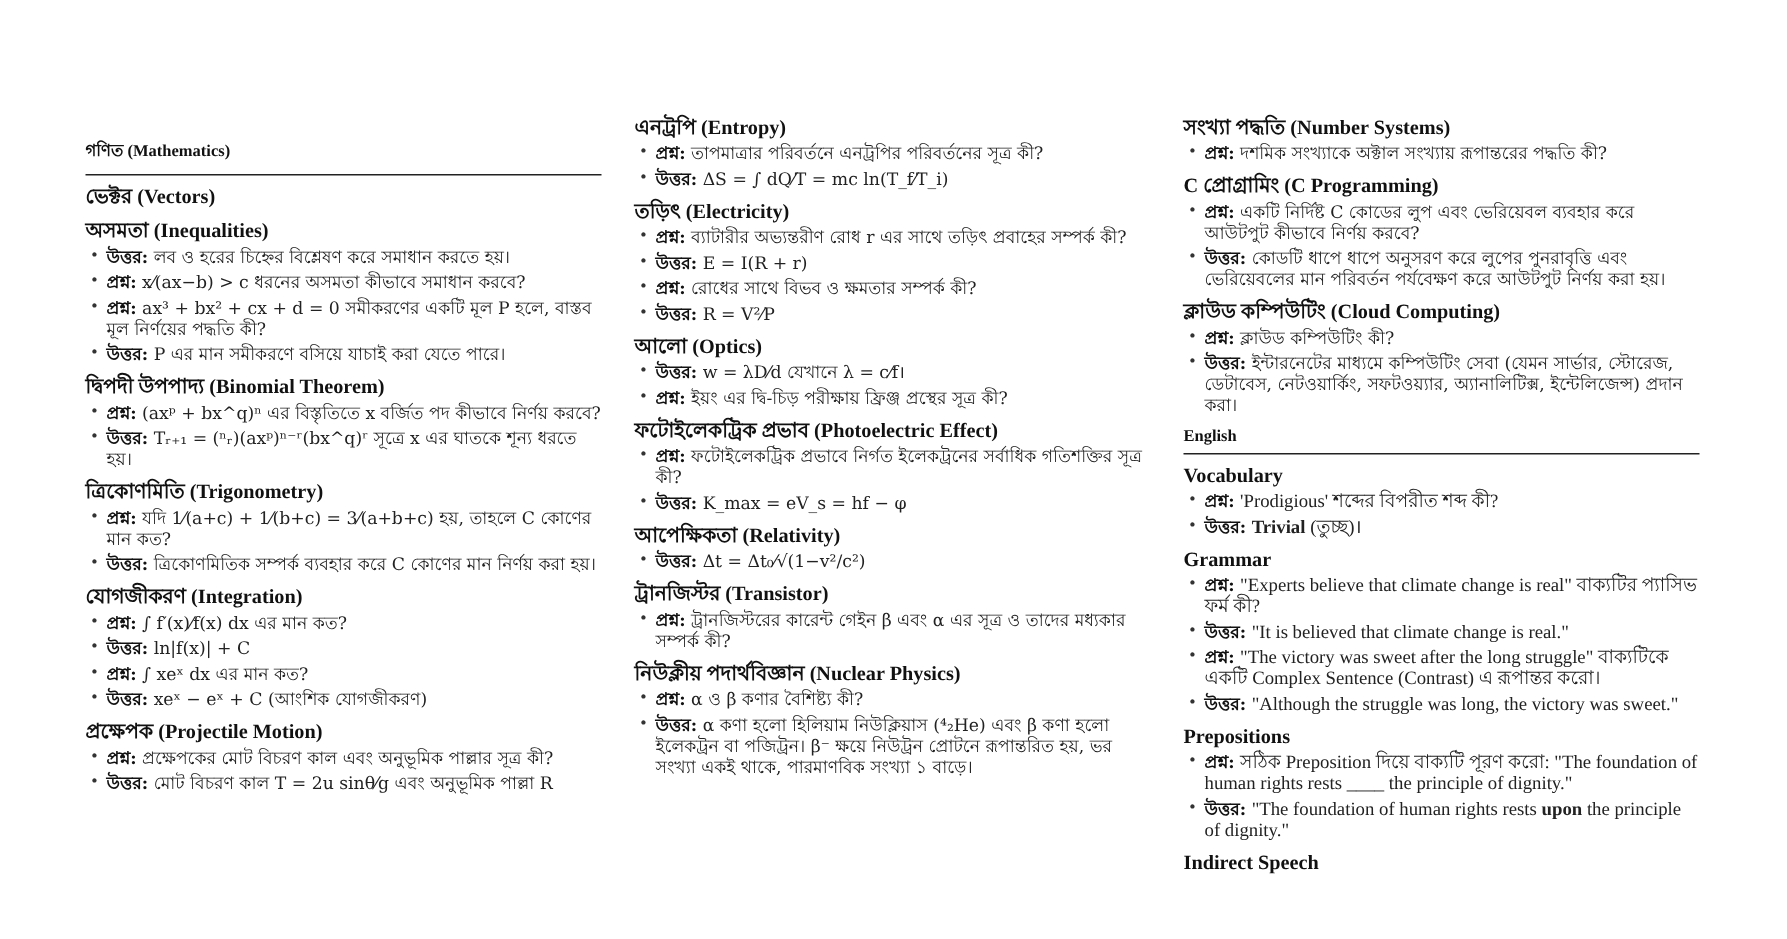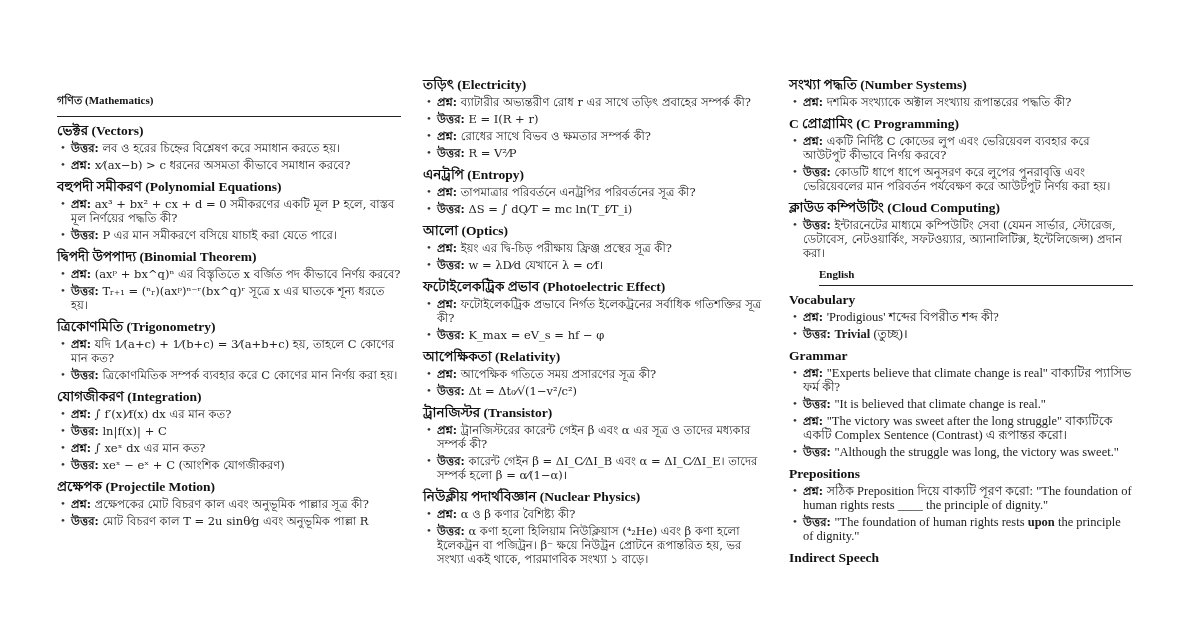--- a/index.html
+++ b/index.html
@@ -11,21 +11,21 @@
   .page {
     position: absolute; left: 57px; top: 76px; width: 1077px;
     display: flex; gap: 22px; align-items: flex-start;
   }
   .col { width: 344px; flex: 0 0 344px; }
   .col.c1 { margin-top: 16px; }
   .subject-title {
     font-family: "Liberation Serif", serif; font-weight: bold; font-size: 11px;
     margin: 0 0 5px 0; padding-bottom: 5px; border-bottom: 1.5px solid #222;
   }
-  .subject-title.eng { margin-top: 8px; margin-left: 30px; }
+  .subject-title.eng { margin-top: 8px; }
   .topic-title {
     font-family: "Liberation Serif", serif; font-weight: bold; font-size: 13.5px;
     margin: 6px 0 2px 0; line-height: 17px;
   }
   .topic:first-child .topic-title { margin-top: 0; }
   ul { list-style: none; margin: 0; padding: 0; }
   li {
     position: relative; padding-left: 14px; font-size: 11.5px; line-height: 14px;
     margin: 1px 0 3px 0; color: #222;
   }
@@ -40,27 +40,27 @@
 
 <div class="page">
 
   <div class="col c1">
     <div class="subject-title">গণিত (Mathematics)</div>
     <div id="col0">
         <div class="topic">
           <div class="topic-title">ভেক্টর (Vectors)</div>
         </div>
         <div class="topic">
+          <div class="topic-title">অসমতা (Inequalities)</div>
           <ul>
             <li><span class="lbl">উত্তর:</span> <span class="">লব ও হরের চিহ্নের বিশ্লেষণ করে সমাধান করতে হয়।</span></li>
             <li><span class="lbl">প্রশ্ন:</span> <span class="">x⁄(ax−b) &gt; c ধরনের অসমতা কীভাবে সমাধান করবে?</span></li>
           </ul>
         </div>
         <div class="topic">
-          <div class="topic-title">বহুপদী সমীকরণ (Polynomial Equations)</div>
           <ul>
             <li><span class="lbl">প্রশ্ন:</span> <span class="">ax³ + bx² + cx + d = 0 সমীকরণের একটি মূল P হলে, বাস্তব মূল নির্ণয়ের পদ্ধতি কী?</span></li>
             <li><span class="lbl">উত্তর:</span> <span class="">P এর মান সমীকরণে বসিয়ে যাচাই করা যেতে পারে।</span></li>
           </ul>
         </div>
         <div class="topic">
           <div class="topic-title">দ্বিপদী উপপাদ্য (Binomial Theorem)</div>
           <ul>
             <li><span class="lbl">প্রশ্ন:</span> <span class="">(axᵖ + bx^q)ⁿ এর বিস্তৃতিতে x বর্জিত পদ কীভাবে নির্ণয় করবে?</span></li>
             <li><span class="lbl">উত্তর:</span> <span class="">Tᵣ₊₁ = (ⁿᵣ)(axᵖ)ⁿ⁻ʳ(bx^q)ʳ সূত্রে x এর ঘাতকে শূন্য ধরতে হয়।</span></li>
@@ -88,61 +88,59 @@
             <li><span class="lbl">প্রশ্ন:</span> <span class="">প্রক্ষেপকের মোট বিচরণ কাল এবং অনুভূমিক পাল্লার সূত্র কী?</span></li>
             <li><span class="lbl">উত্তর:</span> <span class="">মোট বিচরণ কাল T = 2u sinθ⁄g এবং অনুভূমিক পাল্লা R</span></li>
           </ul>
         </div>
       </div>
   </div>
 
   <div class="col c2">
     <div id="col1">
         <div class="topic">
+          <div class="topic-title">এনট্রপি (Entropy)</div>
+          <ul>
+            <li><span class="lbl">প্রশ্ন:</span> <span class="">তাপমাত্রার পরিবর্তনে এনট্রপির পরিবর্তনের সূত্র কী?</span></li>
+            <li><span class="lbl">উত্তর:</span> <span class="">ΔS = ∫ dQ⁄T = mc ln(T_f⁄T_i)</span></li>
+          </ul>
+        </div>
+        <div class="topic">
           <div class="topic-title">তড়িৎ (Electricity)</div>
           <ul>
             <li><span class="lbl">প্রশ্ন:</span> <span class="">ব্যাটারীর অভ্যন্তরীণ রোধ r এর সাথে তড়িৎ প্রবাহের সম্পর্ক কী?</span></li>
             <li><span class="lbl">উত্তর:</span> <span class="">E = I(R + r)</span></li>
             <li><span class="lbl">প্রশ্ন:</span> <span class="">রোধের সাথে বিভব ও ক্ষমতার সম্পর্ক কী?</span></li>
             <li><span class="lbl">উত্তর:</span> <span class="">R = V²⁄P</span></li>
           </ul>
         </div>
         <div class="topic">
-          <div class="topic-title">এনট্রপি (Entropy)</div>
-          <ul>
-            <li><span class="lbl">প্রশ্ন:</span> <span class="">তাপমাত্রার পরিবর্তনে এনট্রপির পরিবর্তনের সূত্র কী?</span></li>
-            <li><span class="lbl">উত্তর:</span> <span class="">ΔS = ∫ dQ⁄T = mc ln(T_f⁄T_i)</span></li>
-          </ul>
-        </div>
-        <div class="topic">
           <div class="topic-title">আলো (Optics)</div>
           <ul>
+            <li><span class="lbl">উত্তর:</span> <span class="">w = λD⁄d যেখানে λ = c⁄f।</span></li>
             <li><span class="lbl">প্রশ্ন:</span> <span class="">ইয়ং এর দ্বি-চিড় পরীক্ষায় ফ্রিঞ্জ প্রস্থের সূত্র কী?</span></li>
-            <li><span class="lbl">উত্তর:</span> <span class="">w = λD⁄d যেখানে λ = c⁄f।</span></li>
           </ul>
         </div>
         <div class="topic">
           <div class="topic-title">ফটোইলেকট্রিক প্রভাব (Photoelectric Effect)</div>
           <ul>
             <li><span class="lbl">প্রশ্ন:</span> <span class="">ফটোইলেকট্রিক প্রভাবে নির্গত ইলেকট্রনের সর্বাধিক গতিশক্তির সূত্র কী?</span></li>
             <li><span class="lbl">উত্তর:</span> <span class="">K_max = eV_s = hf − φ</span></li>
           </ul>
         </div>
         <div class="topic">
           <div class="topic-title">আপেক্ষিকতা (Relativity)</div>
           <ul>
-            <li><span class="lbl">প্রশ্ন:</span> <span class="">আপেক্ষিক গতিতে সময় প্রসারণের সূত্র কী?</span></li>
             <li><span class="lbl">উত্তর:</span> <span class="">Δt = Δt₀⁄√(1−v²/c²)</span></li>
           </ul>
         </div>
         <div class="topic">
           <div class="topic-title">ট্রানজিস্টর (Transistor)</div>
           <ul>
             <li><span class="lbl">প্রশ্ন:</span> <span class="">ট্রানজিস্টরের কারেন্ট গেইন β এবং α এর সূত্র ও তাদের মধ্যকার সম্পর্ক কী?</span></li>
-            <li><span class="lbl">উত্তর:</span> <span class="">কারেন্ট গেইন β = ΔI_C⁄ΔI_B এবং α = ΔI_C⁄ΔI_E। তাদের সম্পর্ক হলো β = α⁄(1−α)।</span></li>
           </ul>
         </div>
         <div class="topic">
           <div class="topic-title">নিউক্লীয় পদার্থবিজ্ঞান (Nuclear Physics)</div>
           <ul>
             <li><span class="lbl">প্রশ্ন:</span> <span class="">α ও β কণার বৈশিষ্ট্য কী?</span></li>
             <li><span class="lbl">উত্তর:</span> <span class="">α কণা হলো হিলিয়াম নিউক্লিয়াস (⁴₂He) এবং β কণা হলো ইলেকট্রন বা পজিট্রন। β⁻ ক্ষয়ে নিউট্রন প্রোটনে রূপান্তরিত হয়, ভর সংখ্যা একই থাকে, পারমাণবিক সংখ্যা ১ বাড়ে।</span></li>
           </ul>
         </div>
       </div>
@@ -159,20 +157,21 @@
         <div class="topic">
           <div class="topic-title">C প্রোগ্রামিং (C Programming)</div>
           <ul>
             <li><span class="lbl">প্রশ্ন:</span> <span class="">একটি নির্দিষ্ট C কোডের লুপ এবং ভেরিয়েবল ব্যবহার করে আউটপুট কীভাবে নির্ণয় করবে?</span></li>
             <li><span class="lbl">উত্তর:</span> <span class="">কোডটি ধাপে ধাপে অনুসরণ করে লুপের পুনরাবৃত্তি এবং ভেরিয়েবলের মান পরিবর্তন পর্যবেক্ষণ করে আউটপুট নির্ণয় করা হয়।</span></li>
           </ul>
         </div>
         <div class="topic">
           <div class="topic-title">ক্লাউড কম্পিউটিং (Cloud Computing)</div>
           <ul>
+            <li><span class="lbl">প্রশ্ন:</span> <span class="">ক্লাউড কম্পিউটিং কী?</span></li>
             <li><span class="lbl">উত্তর:</span> <span class="">ইন্টারনেটের মাধ্যমে কম্পিউটিং সেবা (যেমন সার্ভার, স্টোরেজ, ডেটাবেস, নেটওয়ার্কিং, সফটওয়্যার, অ্যানালিটিক্স, ইন্টেলিজেন্স) প্রদান করা।</span></li>
           </ul>
         </div>
       </div>
     <div class="subject-title eng">English</div>
     <div id="col2b">
         <div class="topic">
           <div class="topic-title">Vocabulary</div>
           <ul>
             <li><span class="lbl">প্রশ্ন:</span> <span class="en">'Prodigious' শব্দের বিপরীত শব্দ কী?</span></li>

